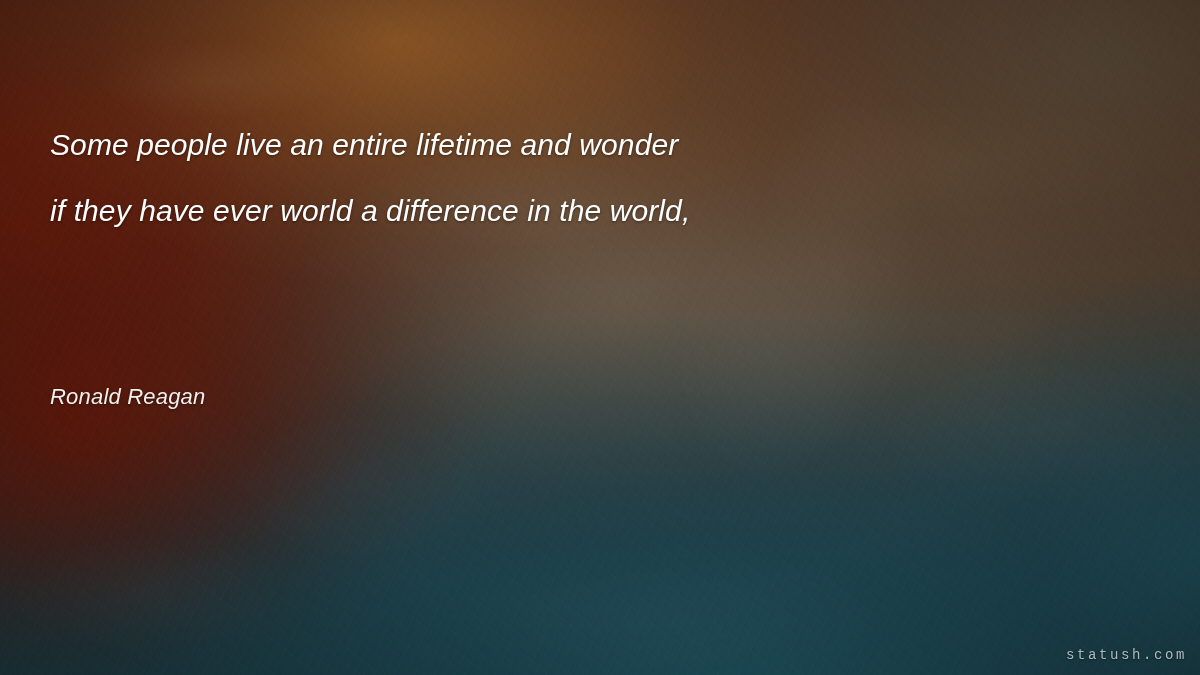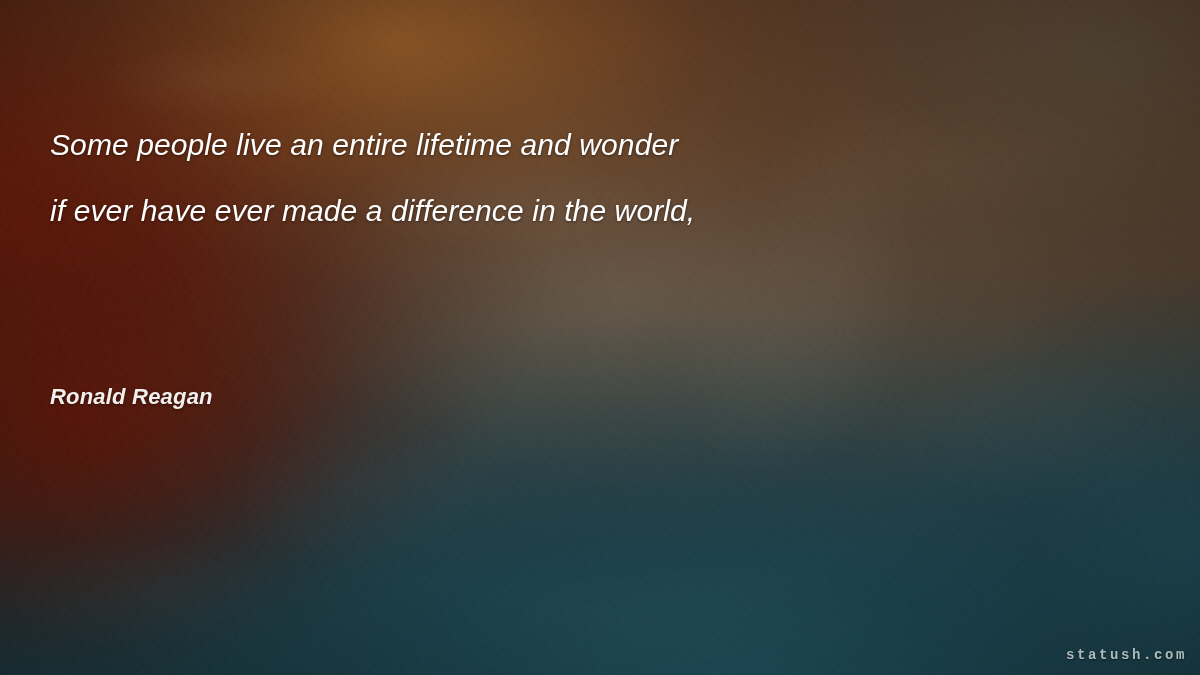--- a/index.html
+++ b/index.html
@@ -185,33 +185,33 @@
     white-space: nowrap;
     text-shadow: 0 1px 3px rgba(0,0,0,0.45);
   }
 
   #author {
     position: absolute;
     left: 50px;
     top: 384px;
     font-size: 22px;
     font-style: italic;
-    font-weight: 700;
+    font-weight: 400;
     color: #f2efec;
     letter-spacing: 0.2px;
     text-shadow: 0 1px 3px rgba(0,0,0,0.45);
   }
 
   #watermark {
     position: absolute;
     right: 13px;
     bottom: 12px;
     font-family: "Liberation Mono", "DejaVu Sans Mono", monospace;
     font-size: 14px;
-    font-weight: 700;
+    font-weight: 400;
     color: #b9c6c6;
     letter-spacing: 2.6px;
     opacity: 0.92;
     text-shadow: 0 1px 2px rgba(0,0,0,0.5);
     text-align: center;
   }
 </style>
 </head>
 <body>
 
@@ -226,21 +226,21 @@
   <div class="bg-layer" id="bg-teal"></div>
   <div class="bg-layer" id="bg-teal-right"></div>
   <div class="bg-layer" id="bg-wisps"></div>
   <div class="bg-layer" id="bg-grain"></div>
   <div class="bg-layer" id="bg-vignette"></div>
 
   <div id="content">
 
     <div id="quote-block">
       <div class="quote-line">Some people live an entire lifetime and wonder</div>
-      <div class="quote-line">if ever have ever made a difference in the world,</div>
+      <div class="quote-line">if they have ever world a difference in the world,</div>
     </div>
 
     <div id="author">Ronald Reagan</div>
 
     <div id="watermark">statush.com</div>
 
   </div>
 </div>
 
 </body></html>

